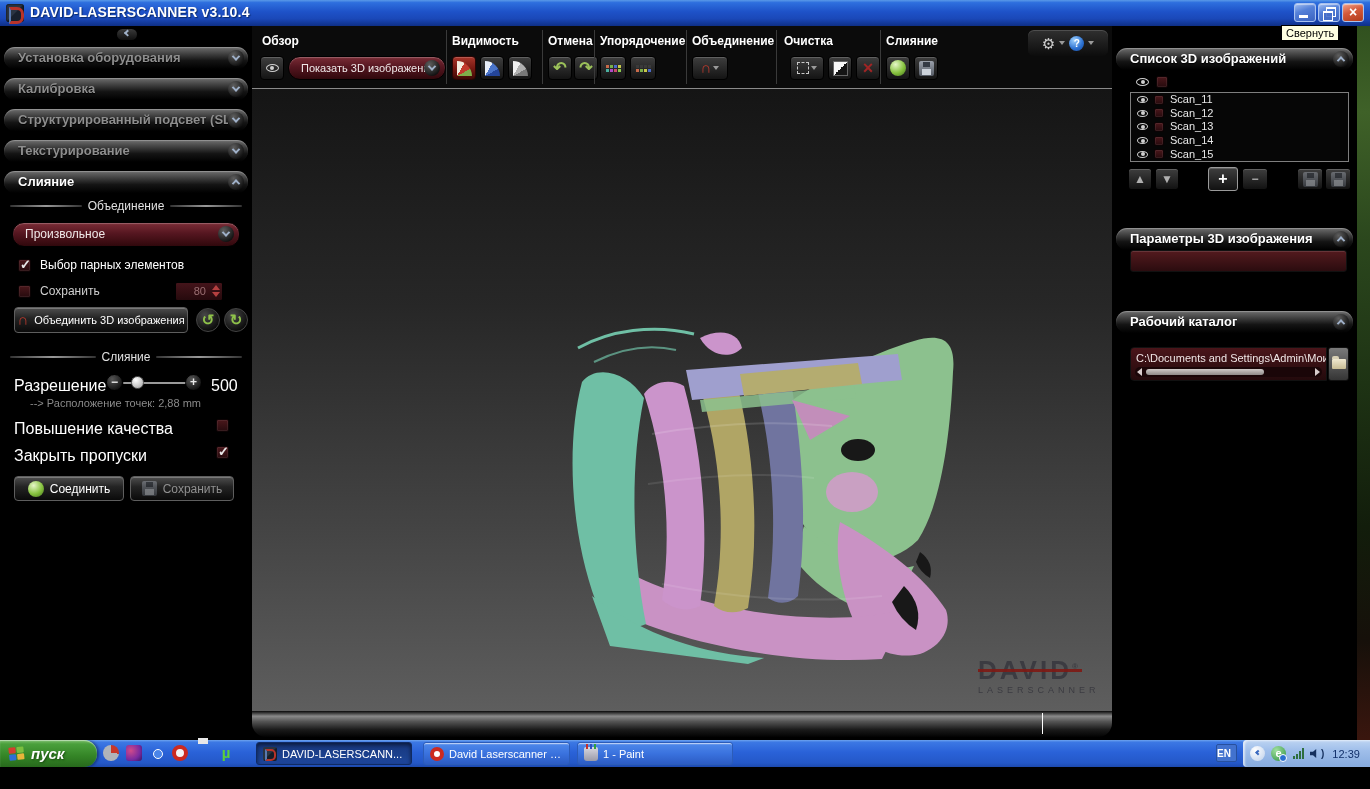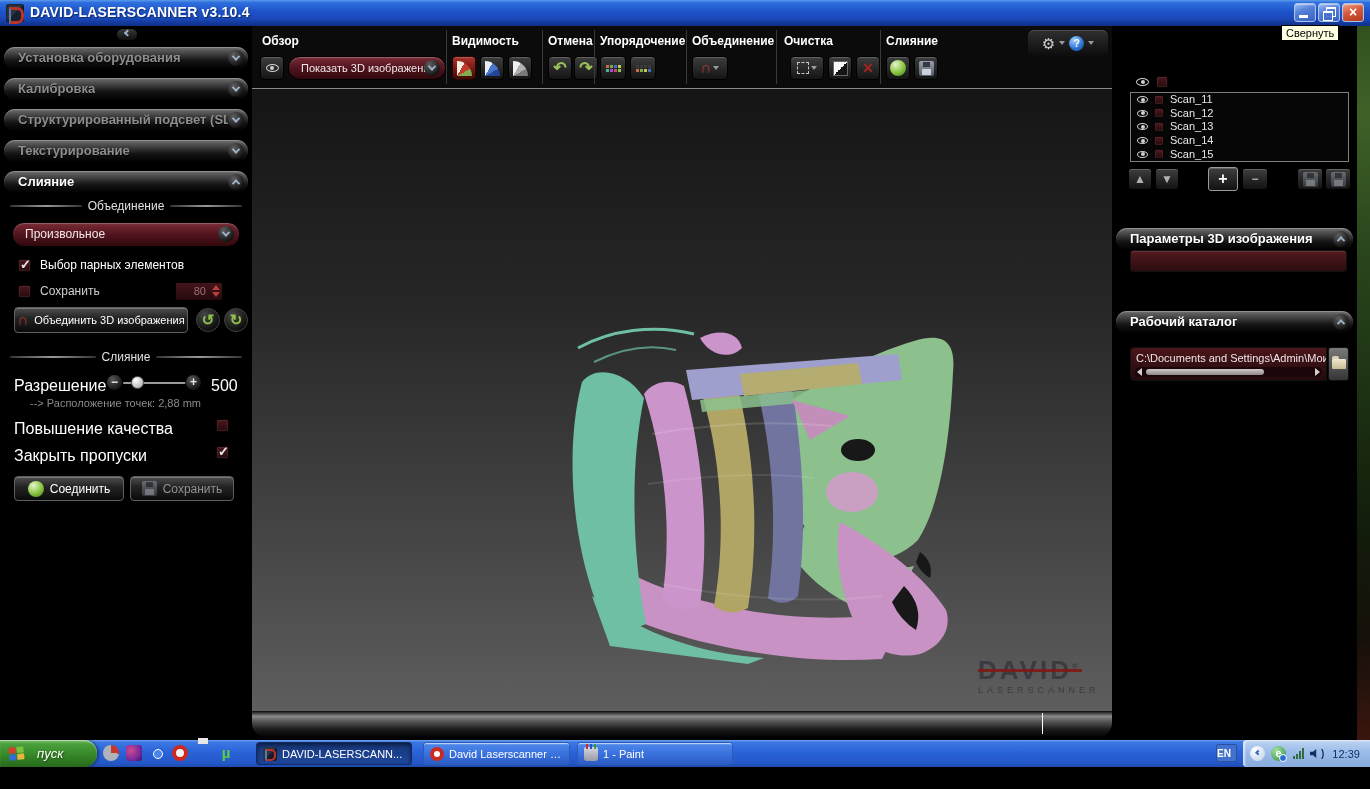--- a/index.html
+++ b/index.html
@@ -162,21 +162,21 @@
     background:linear-gradient(180deg,#31511f 0%,#3f6128 12%,#2b471d 30%,#1e3314 50%,#121d0b 70%,#16100a 86%,#3a160e 100%); }
 
   
   .taskbar { position:absolute; left:0; top:740px; width:1370px; height:27px;
     background:linear-gradient(180deg,#6fa5ef 0%,#3c78e4 8%,#2a62d8 45%,#2458c8 85%,#1d4aae 100%); }
   .startbtn { position:absolute; left:0; top:0; width:97px; height:27px; border-radius:0 13px 13px 0;
     background:linear-gradient(180deg,#7cbe6c 0%,#4aa03c 15%,#348426 60%,#27691c 100%);
     box-shadow:inset 0 1px 1px rgba(255,255,255,.5), 2px 0 3px rgba(0,0,0,.4); display:flex; align-items:center; }
   .winflag { width:16px; height:14px; margin-left:9px; display:grid; grid-template-columns:7px 7px; grid-auto-rows:6px; gap:1px; transform:rotate(-6deg); }
   .winflag i { display:block; border-radius:1px; }
-  .startbtn .slabel { color:#fff; font-size:13px; font-weight:normal; font-style:italic; margin-left:12px; text-shadow:1px 1px 2px #1a4a10; }
+  .startbtn .slabel { color:#fff; font-size:15px; font-weight:bold; font-style:italic; margin-left:6px; text-shadow:1px 1px 2px #1a4a10; }
   .ql-icon { position:absolute; top:745px; width:16px; height:16px; }
   .task { position:absolute; top:742px; height:23px; border-radius:3px; display:flex; align-items:center; gap:5px; padding:0 6px;
     color:#fff; font-size:11px; white-space:nowrap; overflow:hidden;
     background:linear-gradient(180deg,#89aef0 0%,#4a84e8 12%,#3a72de 50%,#2c5cc4 100%); border:1px solid #2c5cb8;
     box-shadow:inset 0 1px 0 rgba(255,255,255,.45); }
   .task.active { background:linear-gradient(180deg,#17377e,#1c4290 70%,#1e46a0 100%); border-color:#102a62;
     box-shadow:inset 0 2px 4px rgba(0,0,0,.55); }
   .task .tlabel { overflow:hidden; text-overflow:ellipsis; }
   .ticon { width:14px; height:14px; flex:none; }
   .ticon.david { border-radius:2px; background:linear-gradient(135deg,#2a3442 48%,#161d28 52%); position:relative; }
@@ -470,20 +470,26 @@
           <div style="position:absolute;left:0;top:-14px;width:104px;height:3px;background:#7e1a14;opacity:.9"></div>
         </div>
       <div class="b2">LASERSCANNER</div>
     </div>
   </div>
   <div class="glossbar"></div>
   <div class="cursor-line"></div>
 
   
   <div class="right-sidebar">
+    <div class="pill expanded" style="top:22px">
+      <span class="plabel">Список 3D изображений</span>
+      <span class="cbtn">
+          <span class="cv up"></span>
+        </span>
+    </div>
 
     <div style="position:absolute;left:24px;top:50px;display:flex;align-items:center;gap:7px">
       <span class="eye"></span>
       <span class="cbox" style="width:12px;height:12px"></span>
     </div>
 
     <div class="listbox">
       <div class="scan-row">
         <span class="eye small"></span>
         <span class="cbox"></span>

